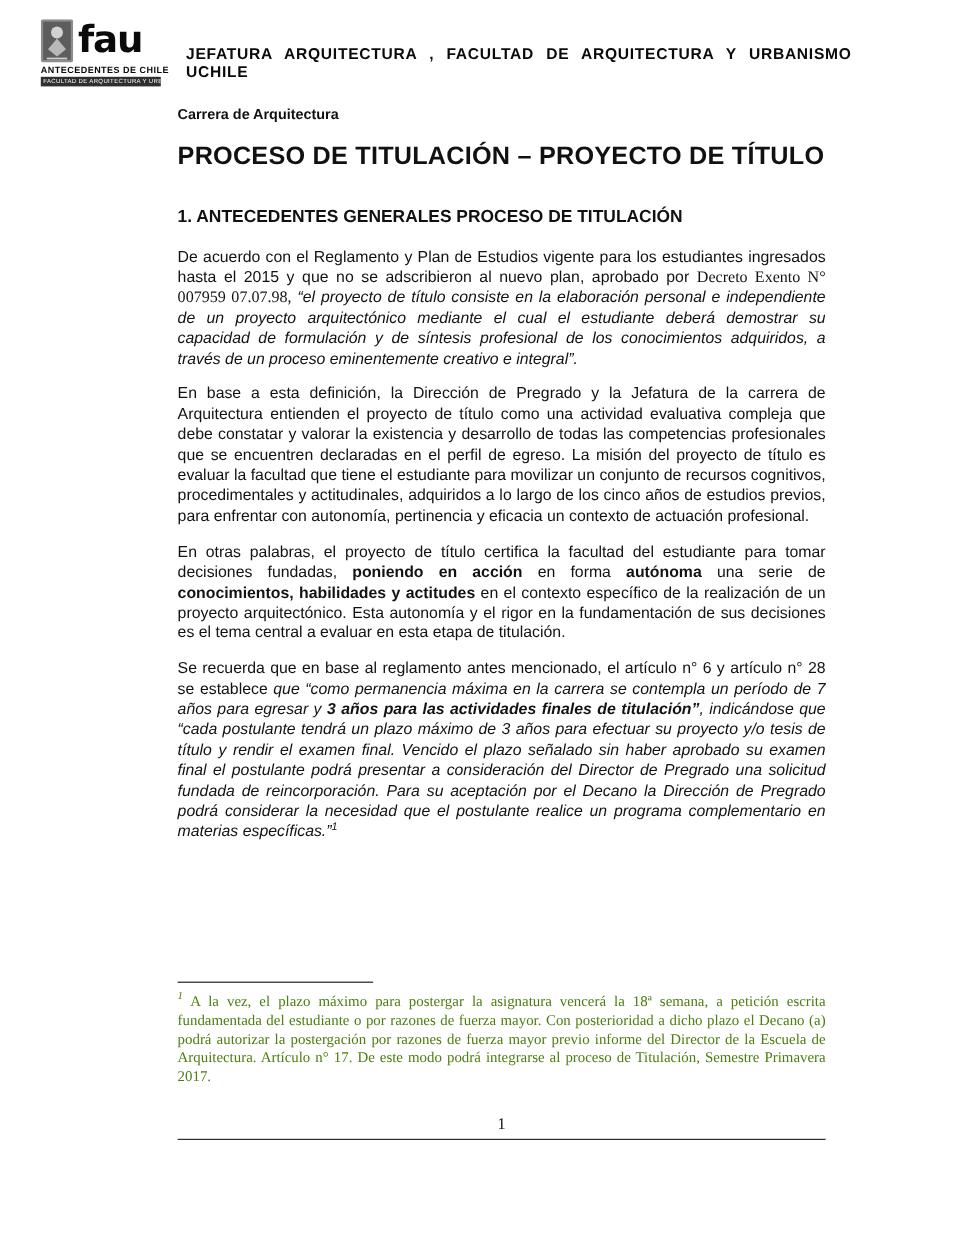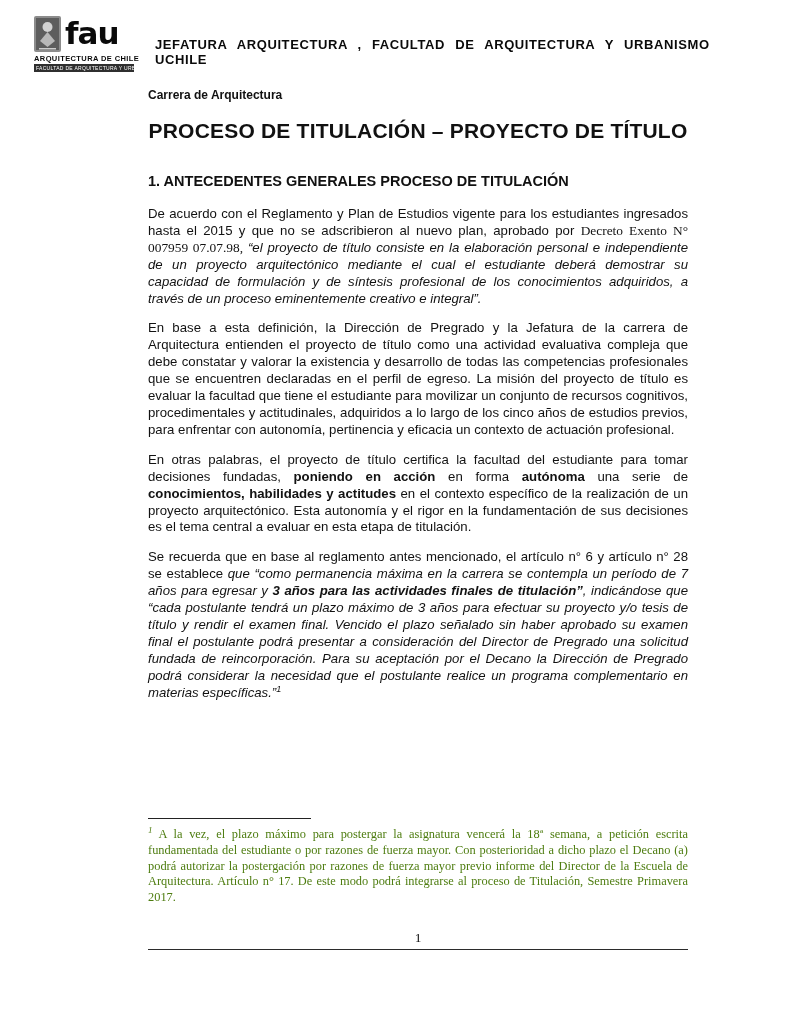--- a/index.html
+++ b/index.html
@@ -39,21 +39,21 @@
     position: absolute; left: 155px; top: 37px; width: 600px;
     font-size: 13px; font-weight: bold; letter-spacing: 0.6px;
     word-spacing: 6px; color: #0a0a0a;
   }
 
   
   .content { position: absolute; left: 148px; top: 88px; width: 540px; }
 
   .subtitle { font-size: 12px; font-weight: bold; line-height: 15px; margin-bottom: 14px; }
 
-  .doc-title { font-weight: bold; margin-bottom: 29px; letter-spacing: 0.2px; text-align: center; }
+  .doc-title { font-weight: bold; margin-bottom: 29px; letter-spacing: 0.2px; }
   .doc-title .title-line { display: block; font-size: 21px; line-height: 27px; white-space: nowrap; }
 
   .section-heading { font-size: 14.5px; font-weight: bold; line-height: 16px; margin-bottom: 17px; }
 
   p.body {
     font-size: 13.2px; line-height: 16.9px; text-align: justify;
     margin-bottom: 13px; color: #121212;
   }
   p.body.pspace { }
   .it { font-style: italic; }
@@ -91,21 +91,21 @@
         <svg viewBox="0 0 27 36" xmlns="http://www.w3.org/2000/svg">
           <rect x="0" y="0" width="27" height="36" rx="2" fill="#8c8c8c"></rect>
           <rect x="2" y="2" width="23" height="32" fill="#5d5d5d"></rect>
           <circle cx="13.5" cy="11" r="5" fill="#d2d2d2"></circle>
           <path d="M6 25 L13.5 16 L21 25 L13.5 31 Z" fill="#b8b8b8"></path>
           <rect x="5" y="32" width="17" height="1.5" fill="#cccccc"></rect>
         </svg>
       </span>
       <span class="fau">fau</span>
     </div>
-    <div class="logo-uni">ARQUITECTURA DE CHILE</div>
+    <div class="logo-uni">ANTECEDENTES DE CHILE</div>
     <div class="logo-fac">FACULTAD DE ARQUITECTURA Y URBANISMO</div>
   </div>
 
   <div class="header-title">JEFATURA ARQUITECTURA , FACULTAD DE ARQUITECTURA Y URBANISMO UCHILE</div>
 
   <main class="content">
 
     <div class="subtitle">Carrera de Arquitectura</div>
 
     <h1 class="doc-title">

